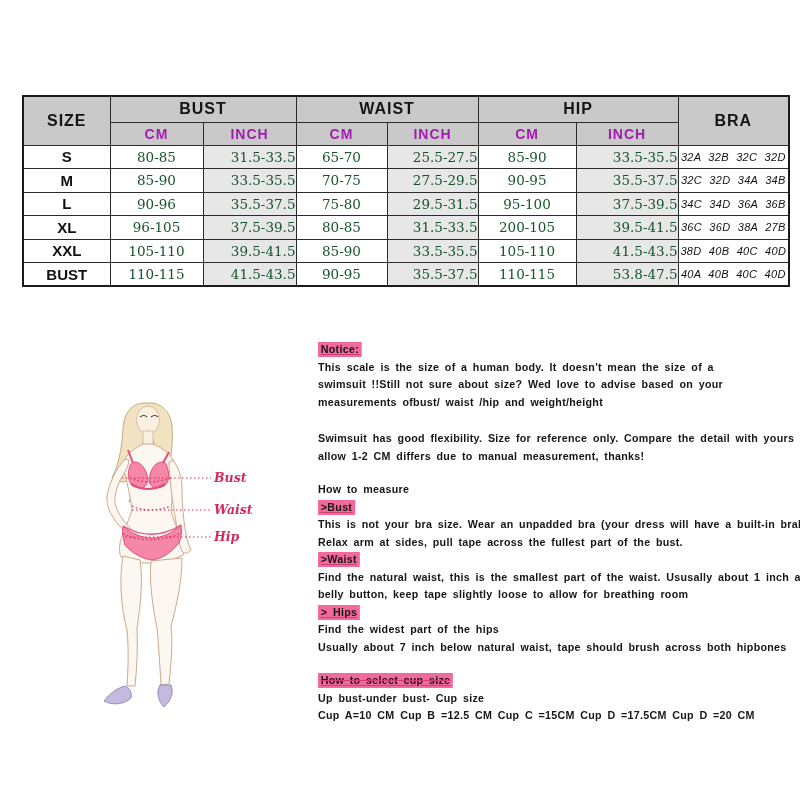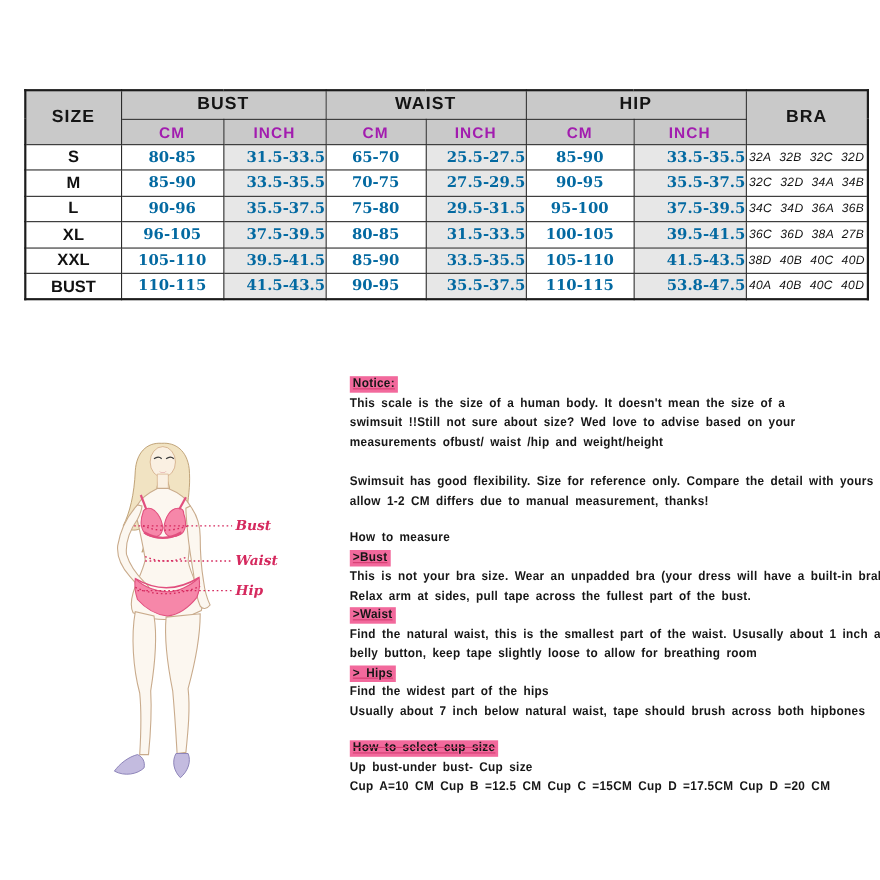--- a/index.html
+++ b/index.html
@@ -1,33 +1,33 @@
 <!DOCTYPE html>
 <html><head>
 <meta charset="utf-8">
 <style>
   * { margin:0; padding:0; box-sizing:border-box; }
   html,body { width:800px; height:800px; background:#ffffff; overflow:hidden;
               font-family:"Liberation Sans", sans-serif; }
   .canvas { position:relative; width:800px; height:800px; background:#fff; }
 
   
-  .size-table-wrap { position:absolute; left:22px; top:81px; width:710px; }
+  .size-table-wrap { position:absolute; left:22px; top:95px; width:710px; }
   table.size-table { width:766px; border-collapse:collapse; table-layout:fixed;
                      border:2px solid #1c1c1c; }
   table.size-table th, table.size-table td {
       border:1px solid #2b2b2b; text-align:center; vertical-align:middle;
       padding:0; overflow:hidden; white-space:nowrap; }
   th.group { height:26px; background:#c9c9c9; font-size:16px; font-weight:700;
              letter-spacing:1px; color:#141414; }
   th.unit  { height:23px; background:#c9c9c9; font-size:14px; font-weight:700;
              letter-spacing:1px; color:#a21caf;margin-left:42px; }
   th.merged { background:#c9c9c9; font-size:16px; font-weight:700; letter-spacing:1px; color:#141414; }
   td.c-size { font-size:15px; font-weight:600; color:#111; }
-  td.c-num  { font-family:"DejaVu Serif", serif; font-size:13.5px; color:#0369a1;font-weight:bold; }
+  td.c-num  { font-family:"DejaVu Serif", serif; font-size:13.5px; color:#14532d; }
   td.c-bra  { font-size:11px; color:#111; word-spacing:4px; letter-spacing:0.3px;font-style:italic; }
   tbody td { height:23.5px; background:#ffffff; }
   tbody td.stripe { background:#e7e7e7;text-align:right; }
 
   
   .text-col { position:absolute; left:318px; top:341px; width:500px;
               transform:scaleX(0.93); transform-origin:left top;
               font-weight:700; font-size:11.5px; color:#161616;
               letter-spacing:0.3px; word-spacing:2.5px; }
   .tl { line-height:17.5px; white-space:nowrap; }
@@ -106,21 +106,21 @@
             <td class="c-num">95-100</td>
             <td class="c-num stripe">37.5-39.5</td>
             <td class="c-bra">34C 34D 36A 36B</td>
           </tr>
           <tr>
             <td class="c-size">XL</td>
             <td class="c-num">96-105</td>
             <td class="c-num stripe">37.5-39.5</td>
             <td class="c-num">80-85</td>
             <td class="c-num stripe">31.5-33.5</td>
-            <td class="c-num">100-105</td>
+            <td class="c-num">200-105</td>
             <td class="c-num stripe">39.5-41.5</td>
             <td class="c-bra">36C 36D 38A 27B</td>
           </tr>
           <tr>
             <td class="c-size">XXL</td>
             <td class="c-num">105-110</td>
             <td class="c-num stripe">39.5-41.5</td>
             <td class="c-num">85-90</td>
             <td class="c-num stripe">33.5-35.5</td>
             <td class="c-num">105-110</td>

